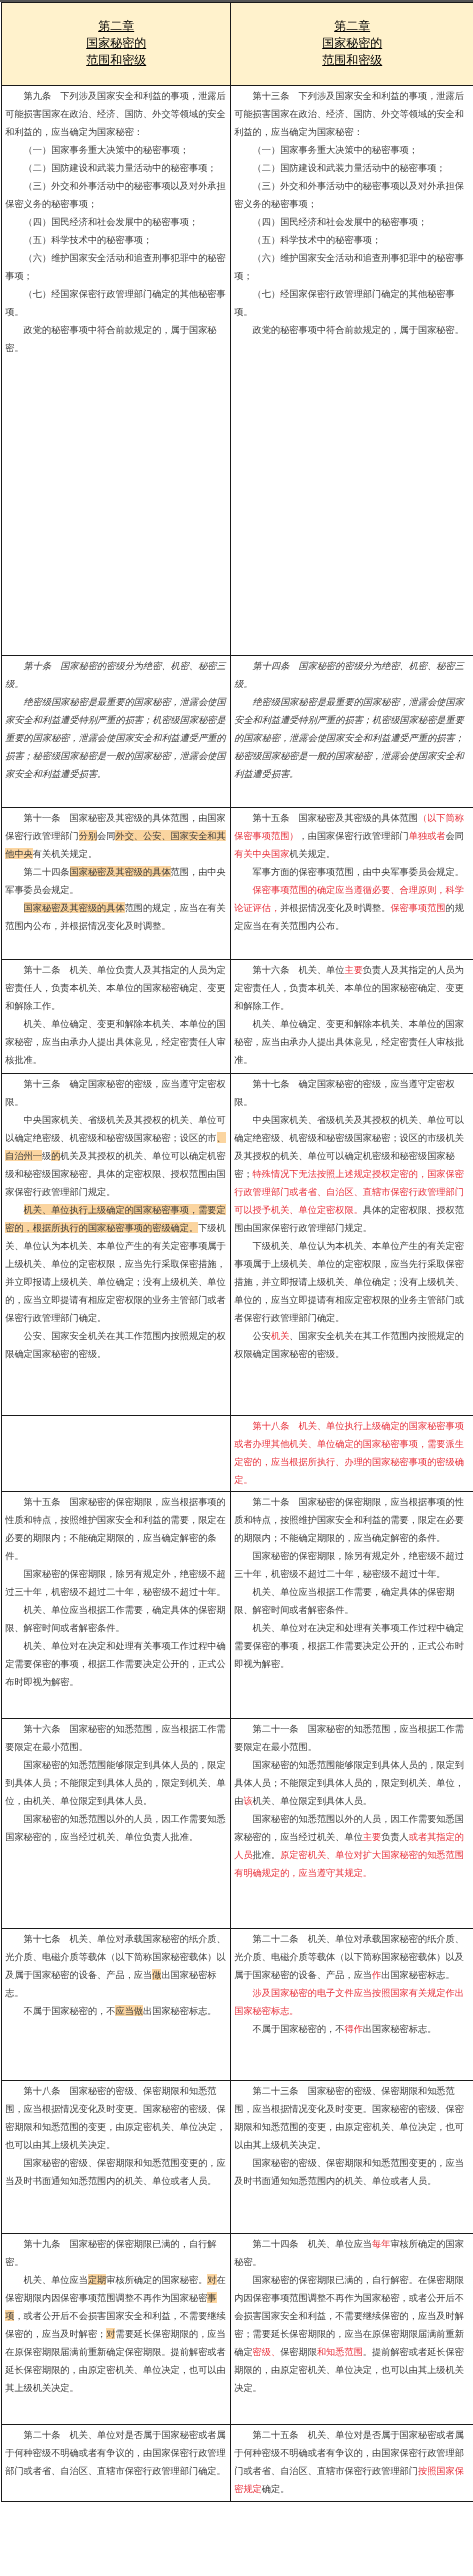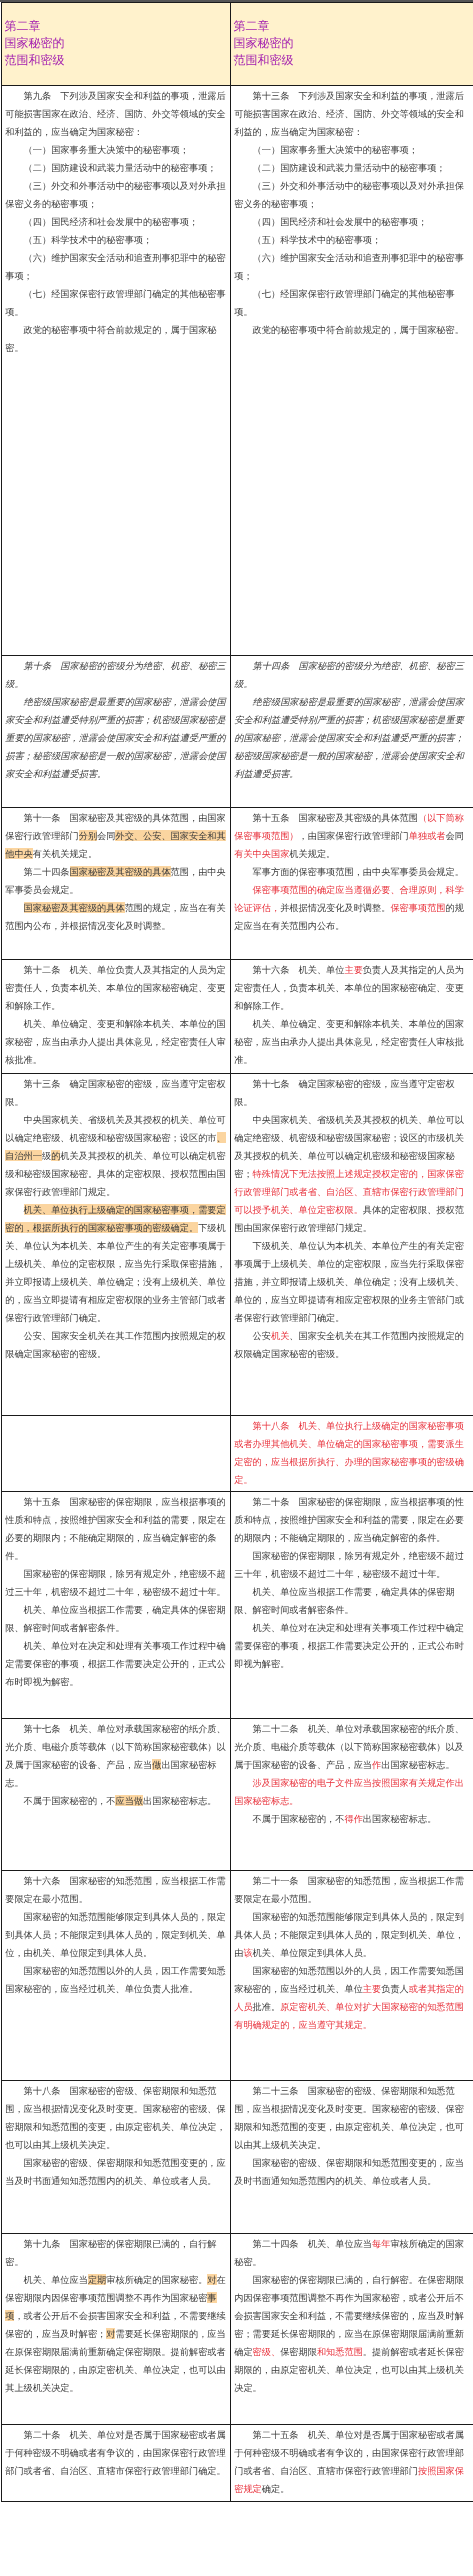--- a/index.html
+++ b/index.html
@@ -3,22 +3,22 @@
 <meta charset="utf-8">
 <style>
   html, body { margin: 0; padding: 0; background: #ffffff; }
   body { width: 474px; height: 2576px; overflow: hidden; position: relative;
          font-family: "DejaVu Serif", "Liberation Serif", serif; color: #3a3a3a; }
   .top-rule { position: absolute; left: 0; top: 0; width: 474px; height: 2.4px; background: #555; }
   table.cmp { position: absolute; left: 1.2px; top: 1.8px; width: 471px; border-collapse: collapse; table-layout: fixed; }
   table.cmp td { border: 0.9px solid #1a1a1a; vertical-align: top; padding: 1.2px 1.8px 2.4px 3px;
                  font-size: 9.2px; line-height: 18px; word-break: break-all; }
   col.c1 { width: 229px; } col.c2 { width: 243px; }
-  tr.hdr td { background: #FFF2CC; text-align: left; vertical-align: middle; color: #a21caf;
-              font-size: 12px; line-height: 17px; padding: 15.4px 2.4px; }
+  tr.hdr td { background: #FFF2CC; text-align: center; vertical-align: middle; color: #000000;
+              font-size: 12px; line-height: 17px; padding: 15.4px 2.4px; text-decoration: underline; }
   tr.hdr td div { display: block; }
   p.para { margin: 0; text-indent: 2em; }
   .hl { background: #FBD5A0; }
   .red { color: #E8303A; }
 </style>
 </head>
 <body>
 
 <div class="top-rule"></div>
 
@@ -123,41 +123,41 @@
           <p class="para">机关、单位应当根据工作需要，确定具体的保密期限、解密时间或者解密条件。</p>
           <p class="para">机关、单位对在决定和处理有关事项工作过程中确定需要保密的事项，根据工作需要决定公开的，正式公布时即视为解密。</p>
         </td>
         <td>
           <p class="para">第二十条　国家秘密的保密期限，应当根据事项的性质和特点，按照维护国家安全和利益的需要，限定在必要的期限内；不能确定期限的，应当确定解密的条件。</p>
           <p class="para">国家秘密的保密期限，除另有规定外，绝密级不超过三十年，机密级不超过二十年，秘密级不超过十年。</p>
           <p class="para">机关、单位应当根据工作需要，确定具体的保密期限、解密时间或者解密条件。</p>
           <p class="para">机关、单位对在决定和处理有关事项工作过程中确定需要保密的事项，根据工作需要决定公开的，正式公布时即视为解密。</p>
         </td>
       </tr>
-      <tr style="height: 152px;">
-        <td>
-          <p class="para"><span>第十七条　机关、单位对承载国家秘密的纸介质、光介质、电磁介质等载体（以下简称国家秘密载体）以及属于国家秘密的设备、产品，应当</span><span class="hl">做</span><span>出国家秘密标志。</span></p>
-          <p class="para"><span>不属于国家秘密的，不</span><span class="hl">应当做</span><span>出国家秘密标志。</span></p>
-        </td>
-        <td>
-          <p class="para"><span>第二十二条　机关、单位对承载国家秘密的纸介质、光介质、电磁介质等载体（以下简称国家秘密载体）以及属于国家秘密的设备、产品，应当</span><span class="red">作</span><span>出国家秘密标志。</span></p>
-          <p class="para"><span class="red">涉及国家秘密的电子文件应当按照国家有关规定作出国家秘密标志。</span></p>
-          <p class="para"><span>不属于国家秘密的，不</span><span class="red">得作</span><span>出国家秘密标志。</span></p>
-        </td>
-      </tr>
       <tr style="height: 210px;">
         <td>
           <p class="para"><span>第十六条　国家秘密的知悉范围，应当根据工作需要限定在最小范围。</span></p>
           <p class="para"><span>国家秘密的知悉范围能够限定到具体人员的，限定到具体人员；不能限定到具体人员的，限定到机关、单位，由机关、单位限定到具体人员。</span></p>
           <p class="para"><span>国家秘密的知悉范围以外的人员，因工作需要知悉国家秘密的，应当经过机关、单位负责人批准。</span></p>
         </td>
         <td>
           <p class="para"><span>第二十一条　国家秘密的知悉范围，应当根据工作需要限定在最小范围。</span></p>
           <p class="para"><span>国家秘密的知悉范围能够限定到具体人员的，限定到具体人员；不能限定到具体人员的，限定到机关、单位，由</span><span class="red">该</span><span>机关、单位限定到具体人员。</span></p>
           <p class="para"><span>国家秘密的知悉范围以外的人员，因工作需要知悉国家秘密的，应当经过机关、单位</span><span class="red">主要</span><span>负责人</span><span class="red">或者其指定的人员</span><span>批准。</span><span class="red">原定密机关、单位对扩大国家秘密的知悉范围有明确规定的，应当遵守其规定。</span></p>
+        </td>
+      </tr>
+      <tr style="height: 152px;">
+        <td>
+          <p class="para"><span>第十七条　机关、单位对承载国家秘密的纸介质、光介质、电磁介质等载体（以下简称国家秘密载体）以及属于国家秘密的设备、产品，应当</span><span class="hl">做</span><span>出国家秘密标志。</span></p>
+          <p class="para"><span>不属于国家秘密的，不</span><span class="hl">应当做</span><span>出国家秘密标志。</span></p>
+        </td>
+        <td>
+          <p class="para"><span>第二十二条　机关、单位对承载国家秘密的纸介质、光介质、电磁介质等载体（以下简称国家秘密载体）以及属于国家秘密的设备、产品，应当</span><span class="red">作</span><span>出国家秘密标志。</span></p>
+          <p class="para"><span class="red">涉及国家秘密的电子文件应当按照国家有关规定作出国家秘密标志。</span></p>
+          <p class="para"><span>不属于国家秘密的，不</span><span class="red">得作</span><span>出国家秘密标志。</span></p>
         </td>
       </tr>
       <tr style="height: 153px;">
         <td>
           <p class="para">第十八条　国家秘密的密级、保密期限和知悉范围，应当根据情况变化及时变更。国家秘密的密级、保密期限和知悉范围的变更，由原定密机关、单位决定，也可以由其上级机关决定。</p>
           <p class="para">国家秘密的密级、保密期限和知悉范围变更的，应当及时书面通知知悉范围内的机关、单位或者人员。</p>
         </td>
         <td>
           <p class="para">第二十三条　国家秘密的密级、保密期限和知悉范围，应当根据情况变化及时变更。国家秘密的密级、保密期限和知悉范围的变更，由原定密机关、单位决定，也可以由其上级机关决定。</p>
           <p class="para">国家秘密的密级、保密期限和知悉范围变更的，应当及时书面通知知悉范围内的机关、单位或者人员。</p>

